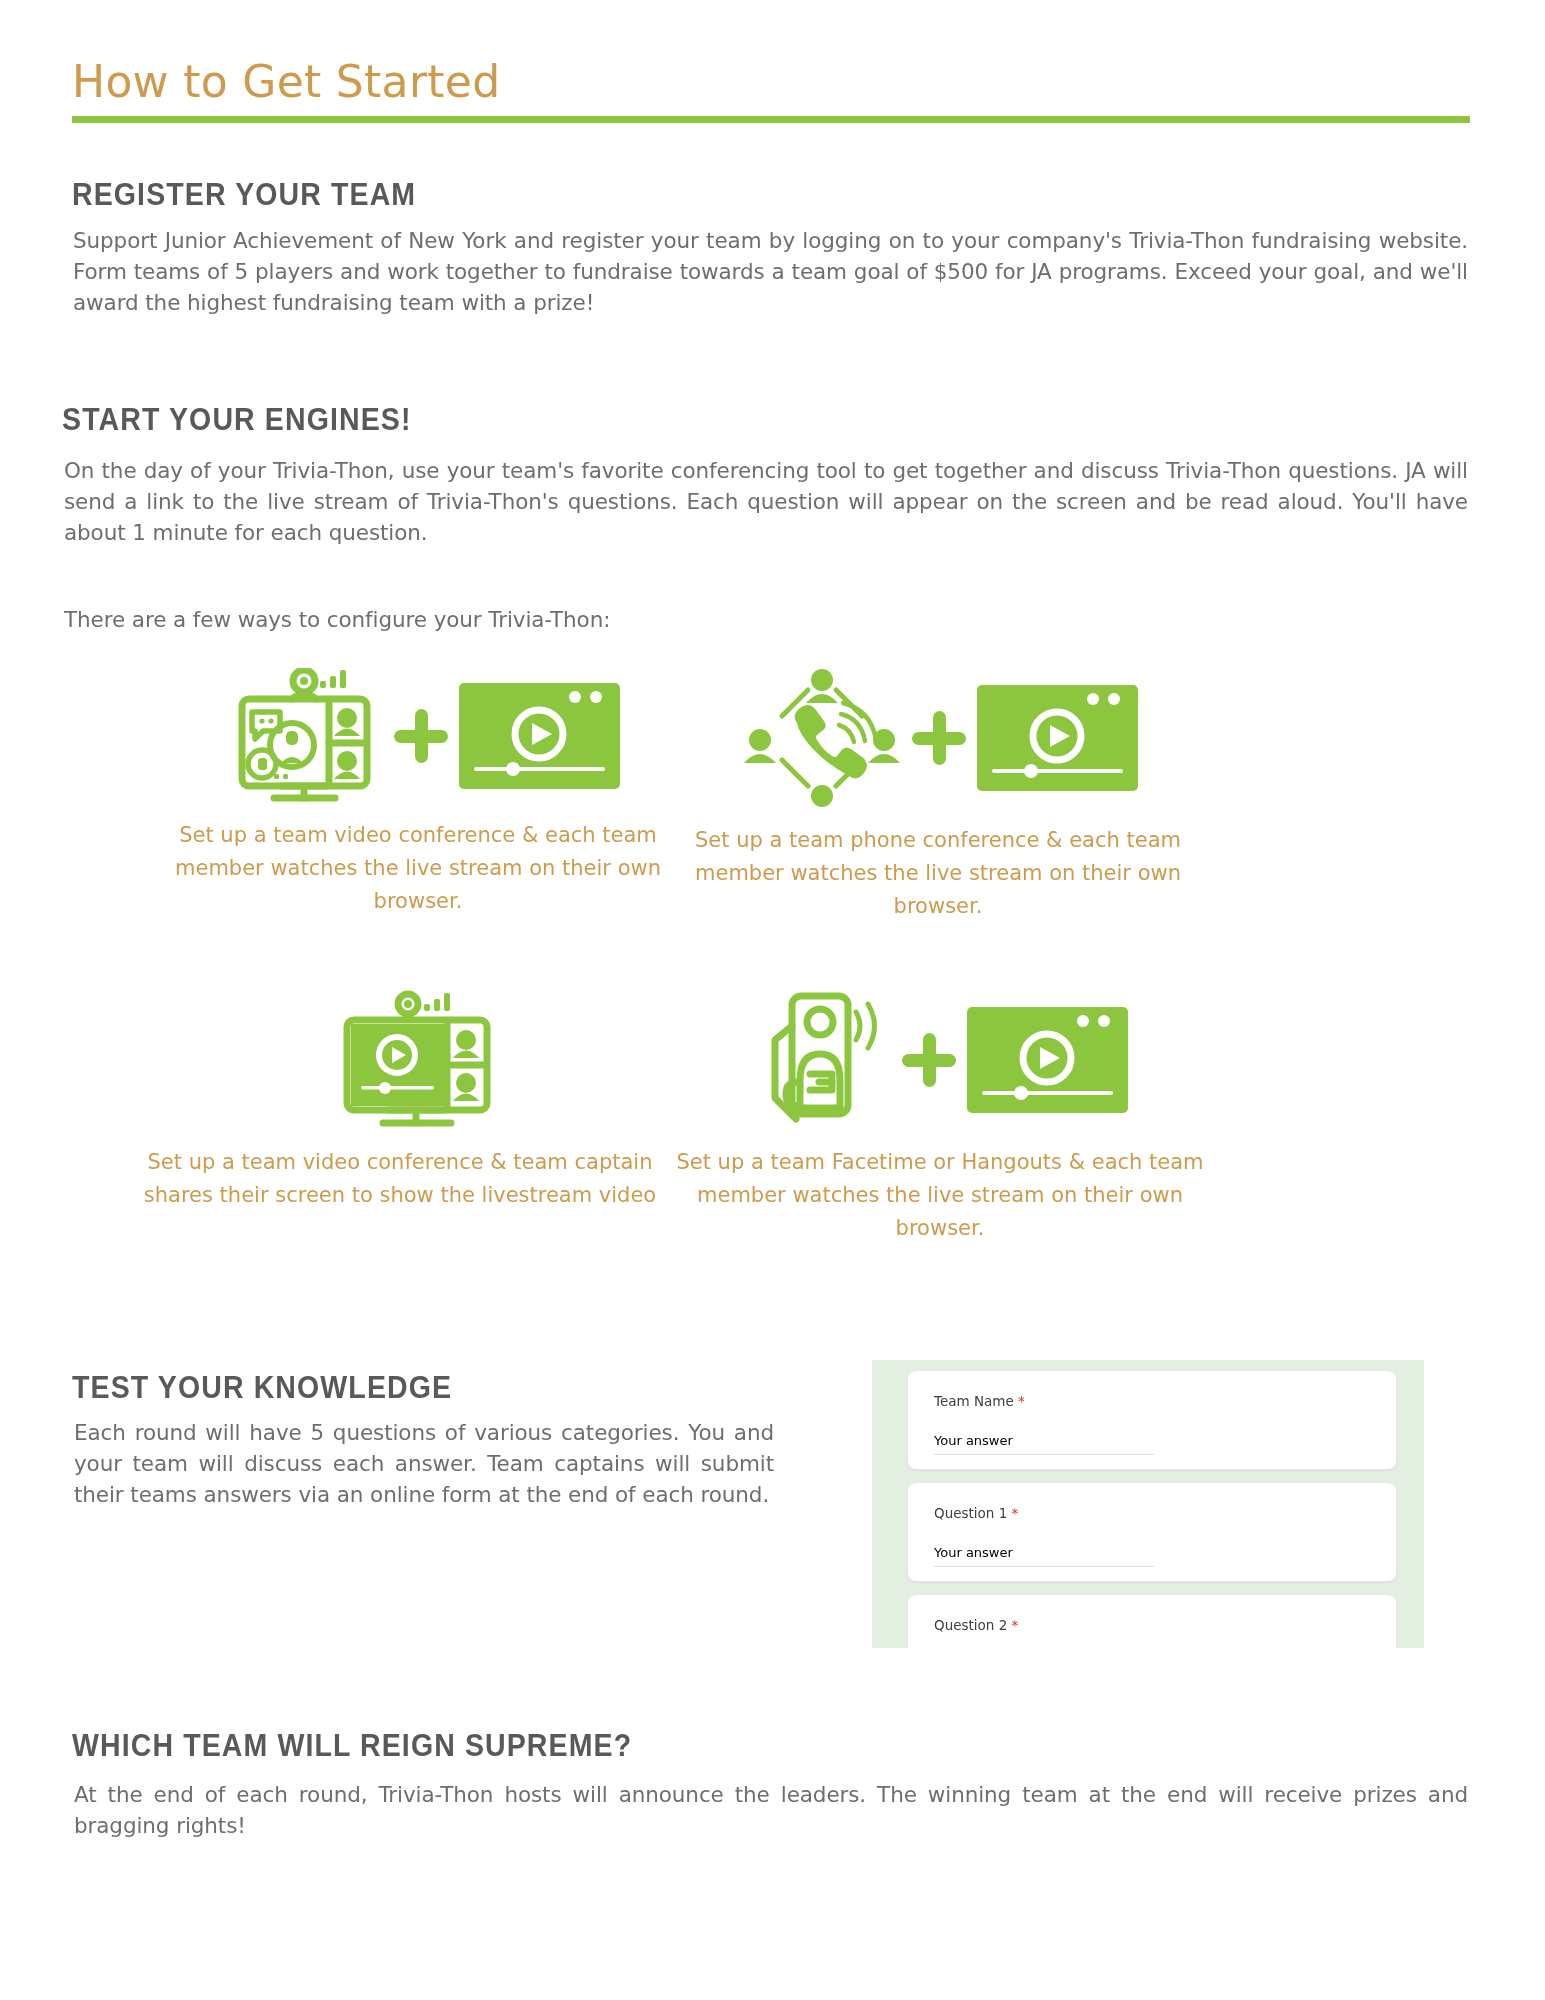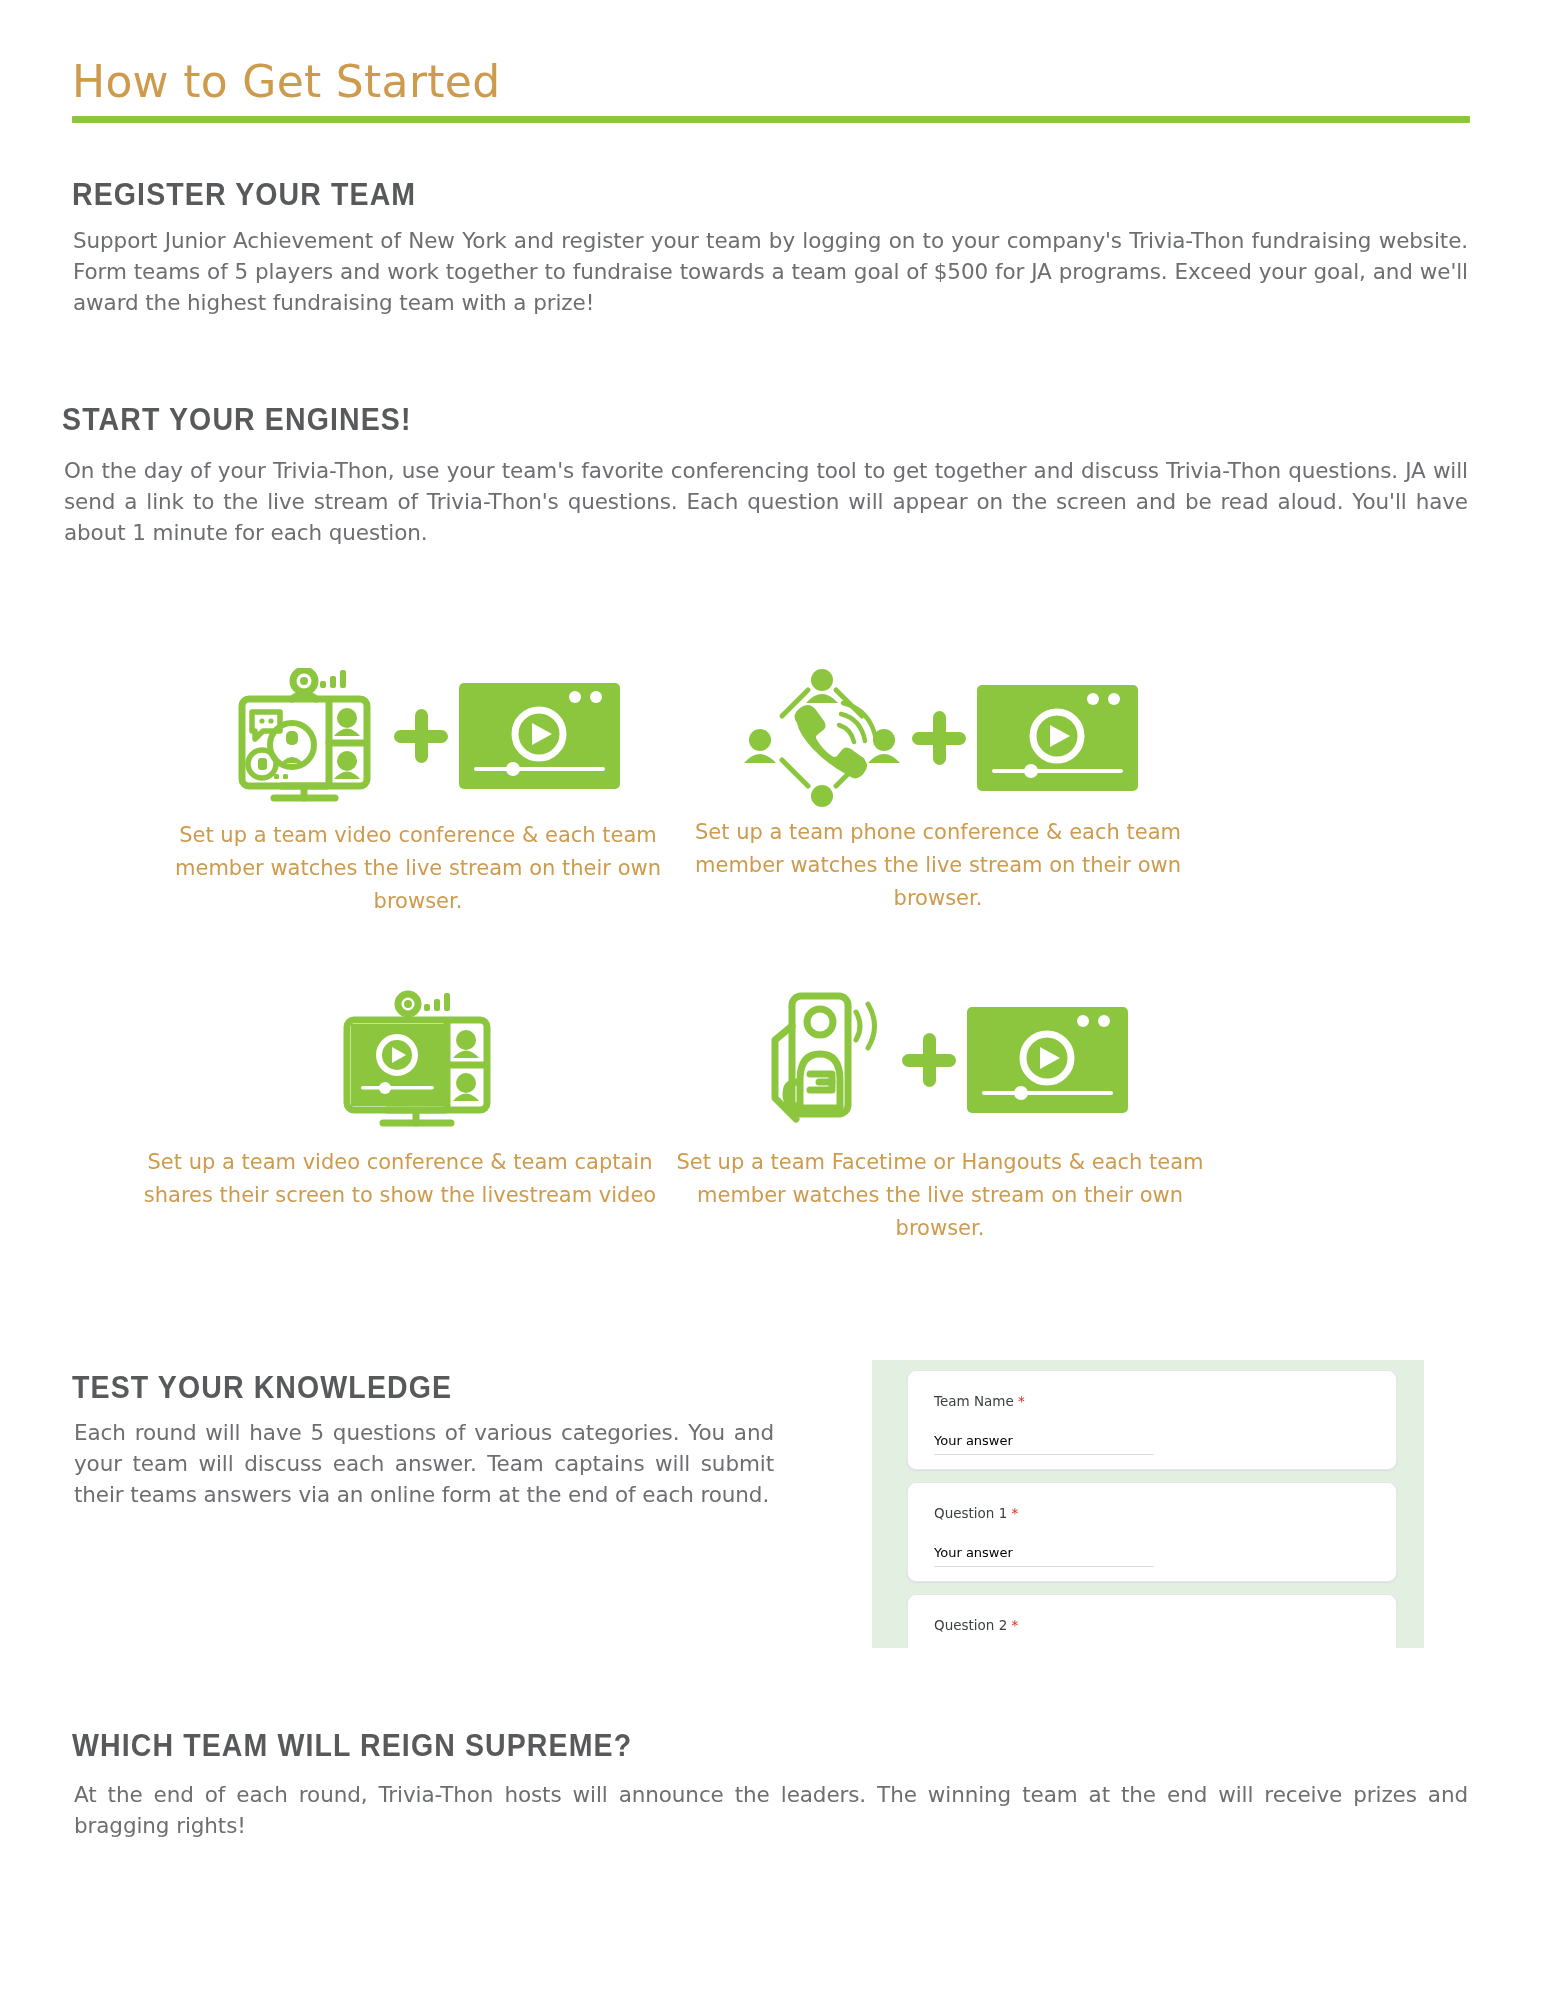--- a/index.html
+++ b/index.html
@@ -132,20 +132,21 @@
   <div class="title-wrap">
     <div class="page-title">How to Get Started</div>
     <div class="title-rule"></div>
   </div>
 
   <div class="sec-head" style="left:72px; top:177px;">REGISTER YOUR TEAM</div>
   <div class="body-par" style="left:73px; top:226px; width:1395px;">Support Junior Achievement of New York and register your team by logging on to your company's Trivia-Thon fundraising website. Form teams of 5 players and work together to fundraise towards a team goal of $500 for JA programs. Exceed your goal, and we'll award the highest fundraising team with a prize!</div>
 
   <div class="sec-head" style="left:62px; top:402px;">START YOUR ENGINES!</div>
   <div class="body-par" style="left:64px; top:456px; width:1404px;">On the day of your Trivia-Thon, use your team's favorite conferencing tool to get together and discuss Trivia-Thon questions. JA will send a link to the live stream of Trivia-Thon's questions. Each question will appear on the screen and be read aloud. You'll have about 1 minute for each question.</div>
+  <div class="body-par left-only" style="left:64px; top:605px; width:1000px;">There are a few ways to configure your Trivia-Thon:</div>
 
   <div class="icon-cell" style="left:140px; top:668px; width:560px;">
     <div class="icon-row">
 
       <span>
         <svg width="165" height="135" viewBox="0 0 165 135">
           <g fill="none" stroke="#8CC63F" stroke-width="7" stroke-linecap="round" stroke-linejoin="round">
             <rect x="23" y="31" width="125" height="87" rx="7"></rect>
             <line x1="63" y1="118" x2="108" y2="118"></line>
             <line x1="85" y1="118" x2="85" y2="130"></line>
@@ -258,21 +259,21 @@
           <rect x="1" y="1" width="161" height="106" rx="5" fill="#8CC63F"></rect>
           <circle cx="117" cy="15" r="6" fill="#ffffff"></circle>
           <circle cx="138" cy="15" r="6" fill="#ffffff"></circle>
           <circle cx="81" cy="52" r="24" fill="none" stroke="#ffffff" stroke-width="7"></circle>
           <path d="M74 41 l20 11 -20 11 z" fill="#ffffff"></path>
           <rect x="16" y="85" width="131" height="4" rx="2" fill="#ffffff"></rect>
           <circle cx="55" cy="87" r="7" fill="#ffffff"></circle>
         </svg>
       </span>
     </div>
-    <div class="cap" style="width:520px; margin-left:18px;margin-top:8px;">Set up a team phone conference &amp; each team member watches the live stream on their own browser.</div>
+    <div class="cap" style="width:520px; margin-left:18px;">Set up a team phone conference &amp; each team member watches the live stream on their own browser.</div>
   </div>
 
   <div class="icon-cell" style="left:140px; top:990px; width:560px;">
     <div class="icon-row">
       <span>
         <svg width="170" height="140" viewBox="0 0 170 140">
 
           <g fill="none" stroke="#8CC63F" stroke-width="7" stroke-linecap="round" stroke-linejoin="round">
             <circle cx="73" cy="14" r="10"></circle>
           </g>

